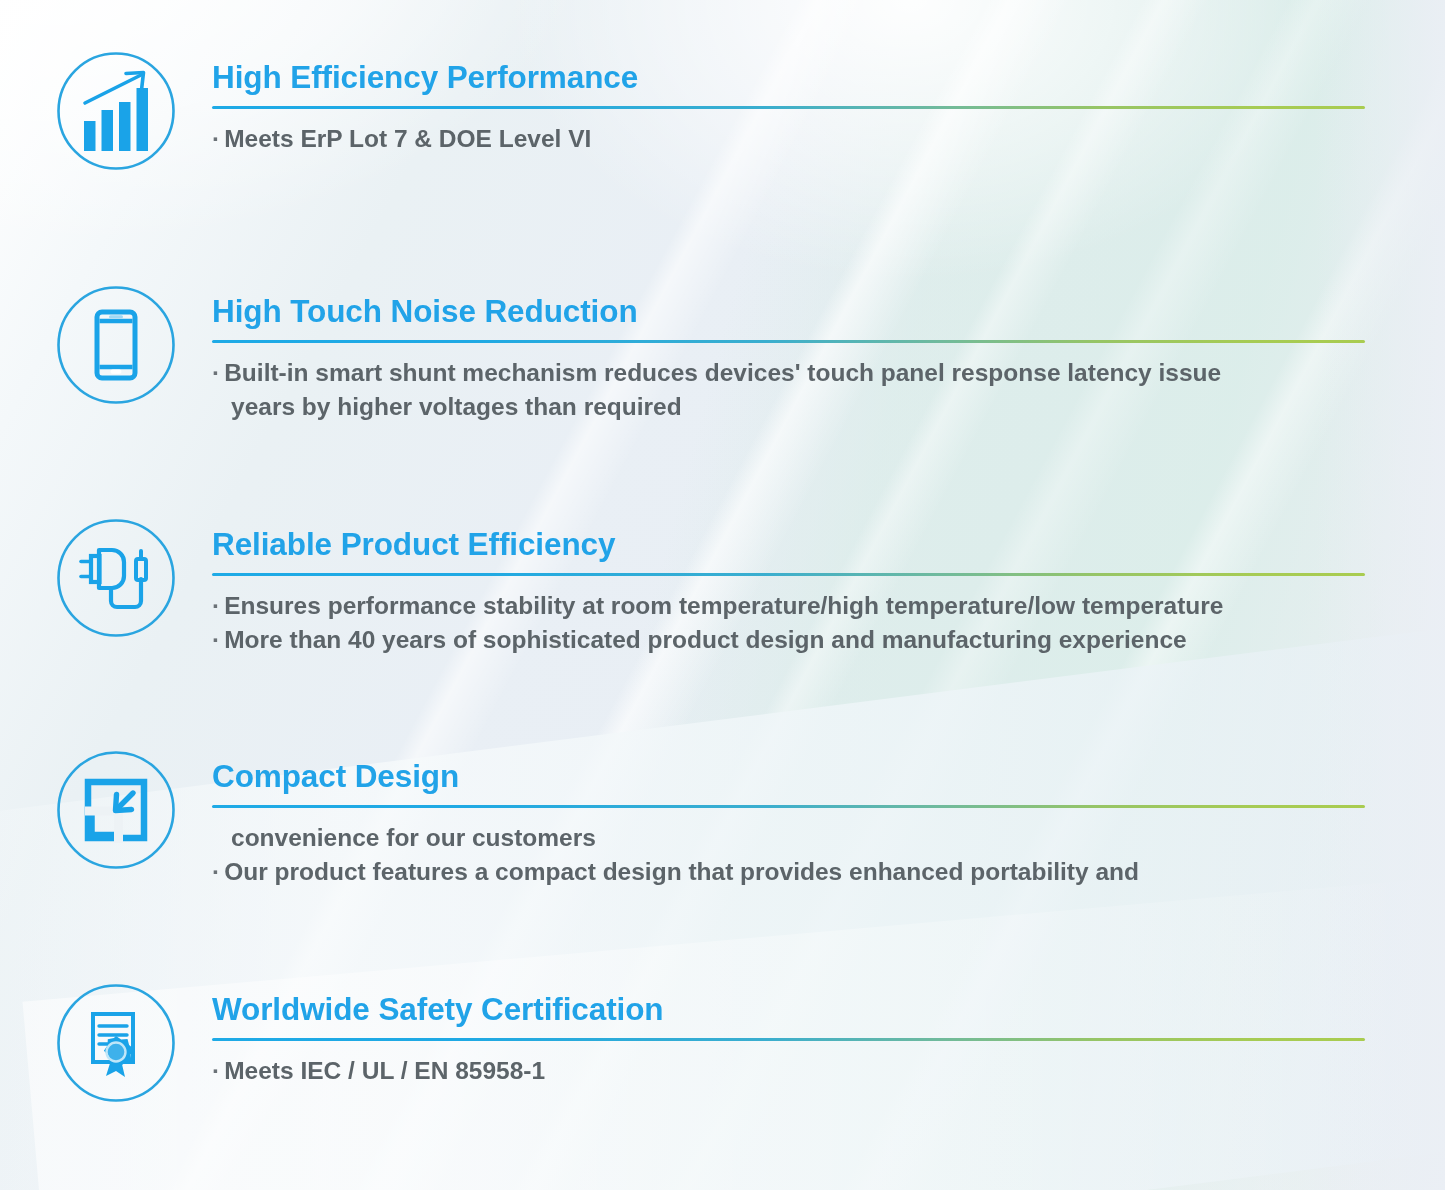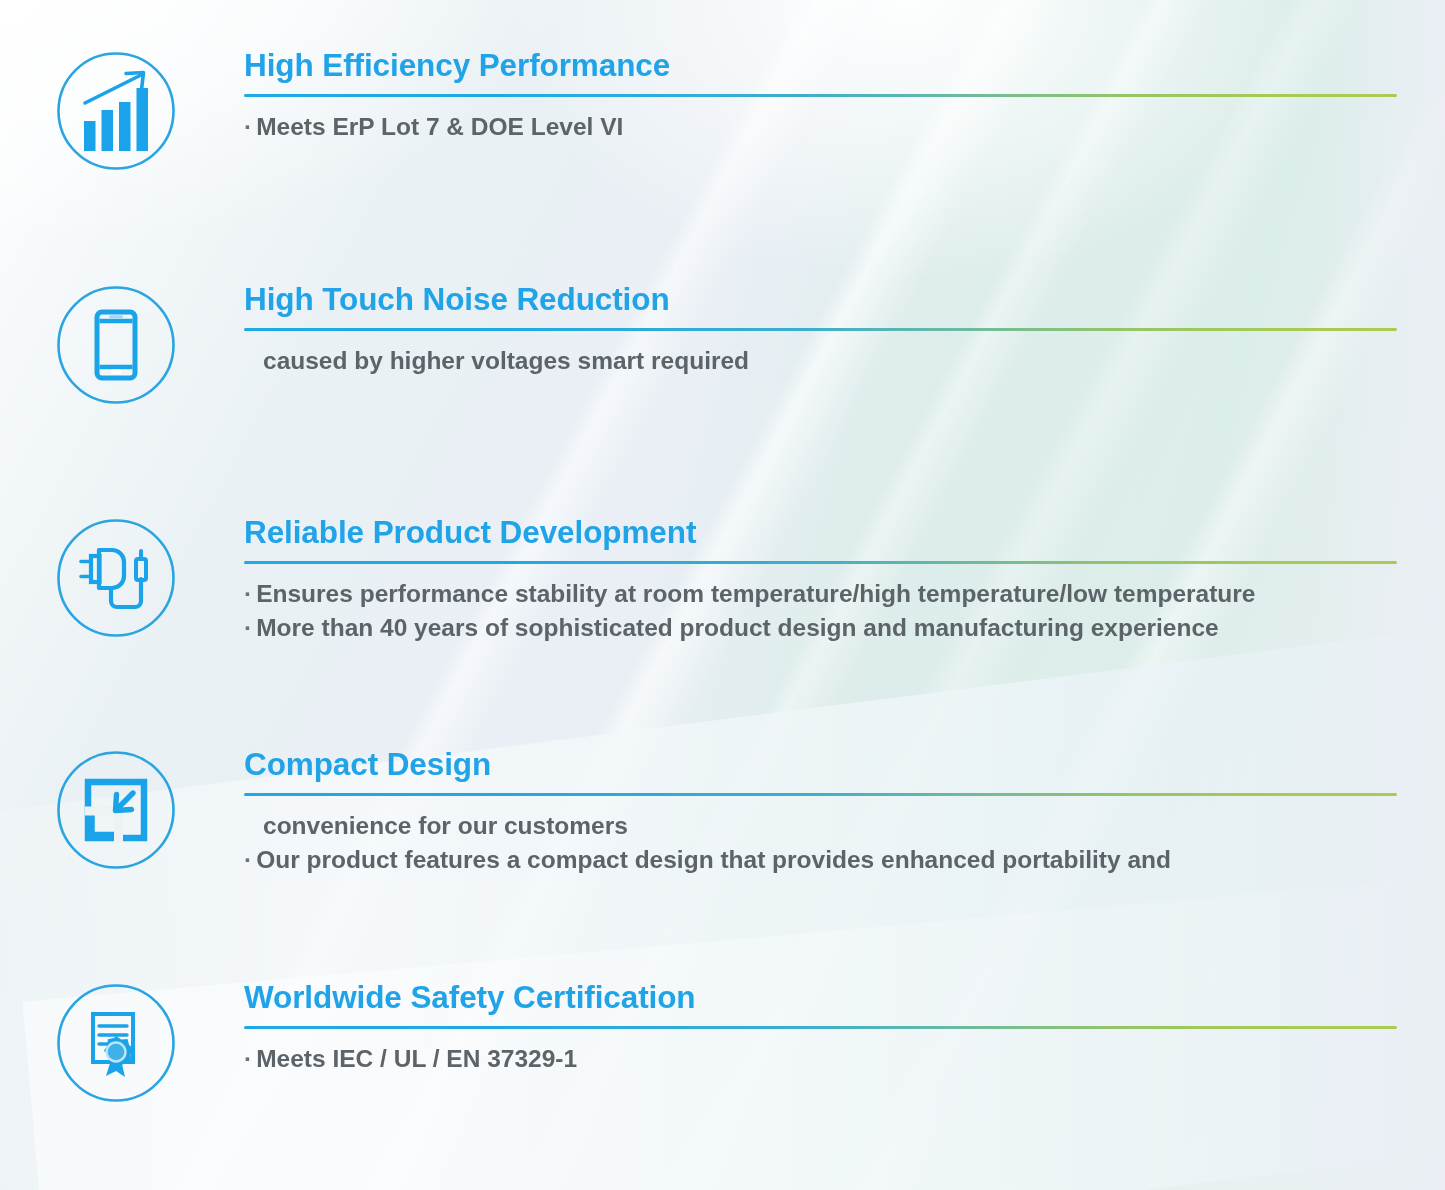--- a/index.html
+++ b/index.html
@@ -137,23 +137,22 @@
     left: 55px;
     top: 0;
     width: 122px;
     height: 122px;
   }
   .icon-wrap svg { display: block; }
 
   .body-col {
     position: absolute;
     left: 212px;
-    top: 0;
+    top: 12px;
     right: 0;
-    margin-left: 32px;
   }
   .feat-title {
     font-size: 31.5px;
     font-weight: bold;
     color: #21a3e8;
     letter-spacing: -0.1px;
     line-height: 1.0;
     margin: 0;
     white-space: nowrap;
   }
@@ -237,21 +236,22 @@
           <path d="M44.5 37 L77.5 37" stroke="#1aa3e8" stroke-width="4.4"></path>
           <path d="M44.5 83 L77.5 83" stroke="#1aa3e8" stroke-width="4.4"></path>
           <rect x="54" y="31.2" width="14" height="3.1" rx="1.5" fill="#9ed8f4"></rect>
           <rect x="55.5" y="85.6" width="11" height="4.2" rx="2.1" fill="#ffffff"></rect>
         </svg>
       </div>
       <div class="body-col">
         <div class="feat-title">High Touch Noise Reduction</div>
         <div class="feat-rule"></div>
         <div class="feat-lines">
-          <div class="feat-line cont">caused by higher voltages smart required</div>
+          <div class="feat-line"><span class="dot">·</span><span>Built-in smart shunt mechanism reduces devices' touch panel response latency issue</span></div>
+          <div class="feat-line cont">years by higher voltages than required</div>
         </div>
       </div>
     </div>
 
     <div class="feature" style="top:517px;">
       <div class="icon-wrap">
         <svg viewBox="0 0 122 122" width="122" height="122" aria-hidden="true">
           <circle cx="61" cy="61" r="57.5" fill="none" stroke="#2aa5e0" stroke-width="2.6"></circle>
 
           <path d="M44 33 H57 a12 12 0 0 1 12 12 V59 a12 12 0 0 1 -12 12 H44 Z" fill="none" stroke="#1aa3e8" stroke-width="4.2" stroke-linejoin="round"></path>
@@ -260,21 +260,21 @@
           <path d="M26 44.5 H36" stroke="#1aa3e8" stroke-width="3.6" stroke-linecap="round"></path>
           <path d="M26 59.5 H36" stroke="#1aa3e8" stroke-width="3.6" stroke-linecap="round"></path>
 
           <path d="M56 71 V84 a6 6 0 0 0 6 6 H80 a6 6 0 0 0 6 -6 V62" fill="none" stroke="#1aa3e8" stroke-width="4.2" stroke-linecap="round" stroke-linejoin="round"></path>
 
           <rect x="81" y="42" width="10" height="21" rx="2" fill="none" stroke="#1aa3e8" stroke-width="4"></rect>
           <path d="M86 34 V42" stroke="#1aa3e8" stroke-width="4" stroke-linecap="round"></path>
         </svg>
       </div>
       <div class="body-col">
-        <div class="feat-title">Reliable Product Development</div>
+        <div class="feat-title">Reliable Product Efficiency</div>
         <div class="feat-rule"></div>
         <div class="feat-lines">
           <div class="feat-line"><span class="dot">·</span><span>Ensures performance stability at room temperature/high temperature/low temperature</span></div>
           <div class="feat-line"><span class="dot">·</span><span>More than 40 years of sophisticated product  design and manufacturing experience</span></div>
         </div>
       </div>
     </div>
 
     <div class="feature" style="top:749px;padding-left:25px;">
       <div class="icon-wrap">
@@ -316,19 +316,19 @@
 
           <path d="M61 54 l5.2 3.6 6.3 -0.6 1.6 6.1 4.9 4 -3.4 5.4 0.7 6.3 -6.2 1.4 -4.6 4.4 -4.5 -4.5 -6.3 -0.6 -1.4 -6.2 -4.4 -4.6 3.6 -5.2 0.3 -6.3 6.1 -1.2 Z" fill="#1aa3e8"></path>
           <circle cx="61" cy="70" r="9.5" fill="#ffffff" opacity="0.16"></circle>
           <circle cx="61" cy="70" r="9.5" fill="none" stroke="#bfe6f8" stroke-width="2.4"></circle>
         </svg>
       </div>
       <div class="body-col">
         <div class="feat-title">Worldwide Safety Certification</div>
         <div class="feat-rule"></div>
         <div class="feat-lines">
-          <div class="feat-line"><span class="dot">·</span><span>Meets IEC / UL / EN 37329-1</span></div>
+          <div class="feat-line"><span class="dot">·</span><span>Meets IEC / UL / EN 85958-1</span></div>
         </div>
       </div>
     </div>
 
   </div>
 </div>
 
 </body></html>

